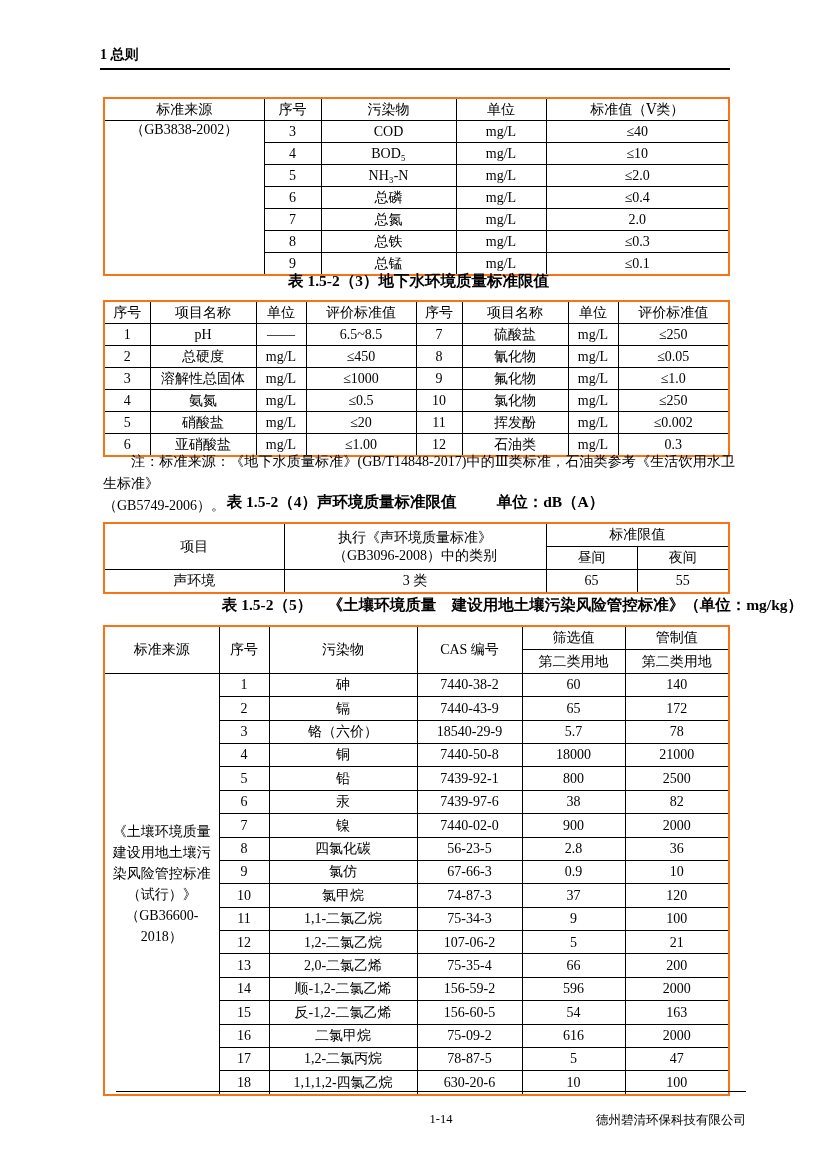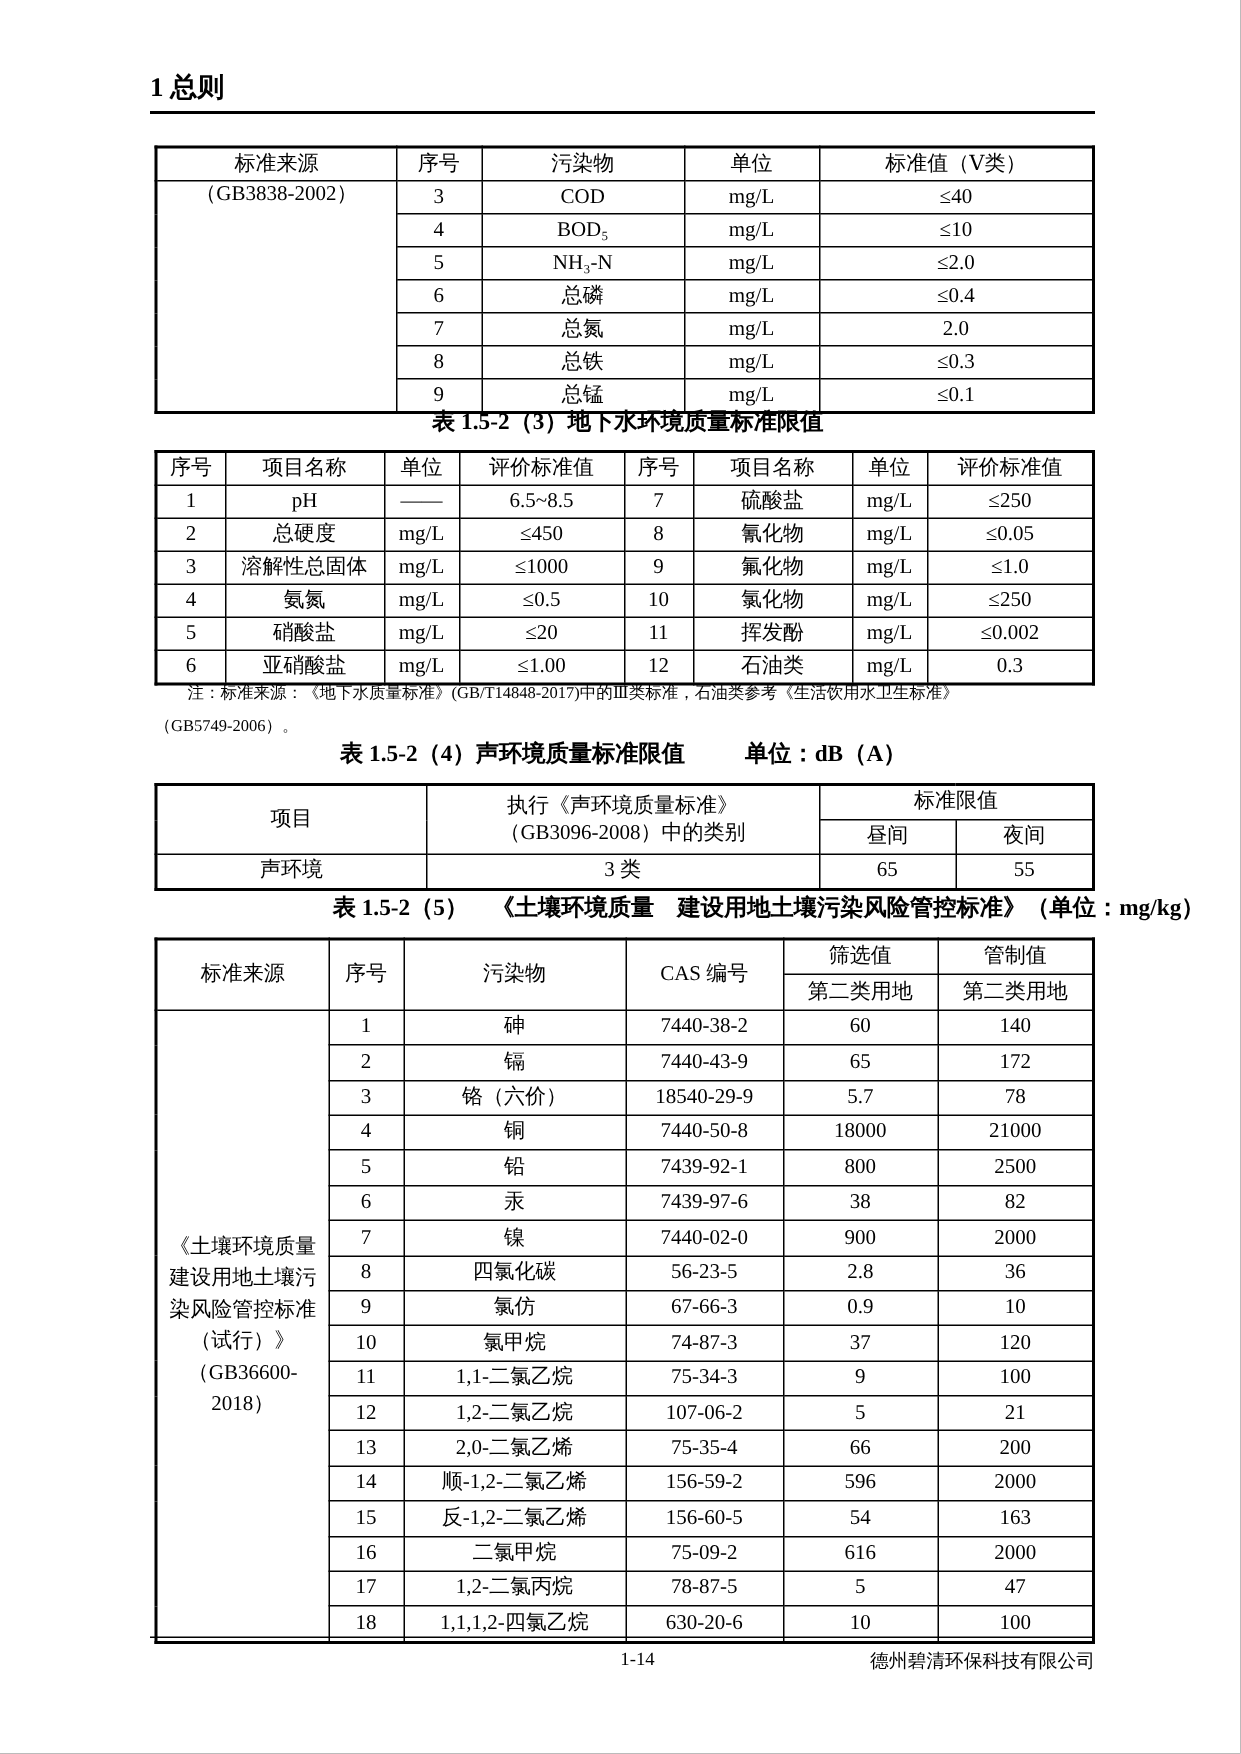--- a/index.html
+++ b/index.html
@@ -8,51 +8,51 @@
     font-family:"Liberation Serif","DejaVu Serif",serif;
     position:relative;box-sizing:border-box;overflow:hidden;
   }
   
   .pg-header{
     position:absolute;left:100px;top:46px;width:630px;
     border-bottom:2px solid #000;padding-bottom:4px;
     display:flex;justify-content:space-between;align-items:flex-end;
   }
   .pg-header .doc-title{font-size:12.5px;}
-  .pg-header .chapter{font-size:18px;font-weight:bold;}
+  .pg-header .chapter{font-size:14px;font-weight:bold;}
   
   table{border-collapse:collapse;table-layout:fixed;width:625px;}
   td,th{
     border:1px solid #000;text-align:center;vertical-align:middle;
     font-size:14px;font-weight:normal;padding:0 2px;height:21px;
     overflow:hidden;line-height:1.25;
   }
-  table.bordered{border:2px solid #000000;}
+  table.bordered{border:2px solid #f97316;}
   .caption{font-weight:bold;font-size:15.5px;text-align:center;}
   .tbl1{position:absolute;left:103px;top:97px;}
   .cap1{position:absolute;left:106px;top:271px;width:625px;}
   .tbl2{position:absolute;left:103px;top:300px;}
   .note{
     position:absolute;left:103px;top:451px;width:632px;
-    font-size:11px;line-height:22px;text-align:justify;
+    font-size:14px;line-height:22px;text-align:justify;
   }
   .note .indent{text-indent:2em;}
   .cap2{position:absolute;left:103px;top:492px;width:625px;}
   .cap2 .cap-unit{margin-left:40px;}
   .tbl3{position:absolute;left:103px;top:522px;}
   .tbl3 td{height:22px;}
   .cap3{position:absolute;left:103px;top:595px;width:700px;text-align:right;font-family:Liberation Serif, serif;}
   .tbl4{position:absolute;left:103px;top:625px;}
   .tbl4 td{height:22.4px;}
   .src-cell{font-size:14px;line-height:1.5;padding:14px 6px;}
   .topalign{vertical-align:top;}
   
   .pg-footer{
-    position:absolute;left:100px;top:1091px;width:630px;
-    border-top:1.5px solid #000;padding-top:7px;
+    position:absolute;left:116px;top:1091px;width:630px;
+    border-top:1.5px solid #000;padding-top:20px;
     font-size:12.5px;display:flex;align-items:flex-start;
   }
   .pg-footer .page-number{flex:1;text-align:center;padding-left:170px;}
   .pg-footer .company{text-align:right;}
 </style>
 </head>
 <body>
 
 <div class="page">
 

